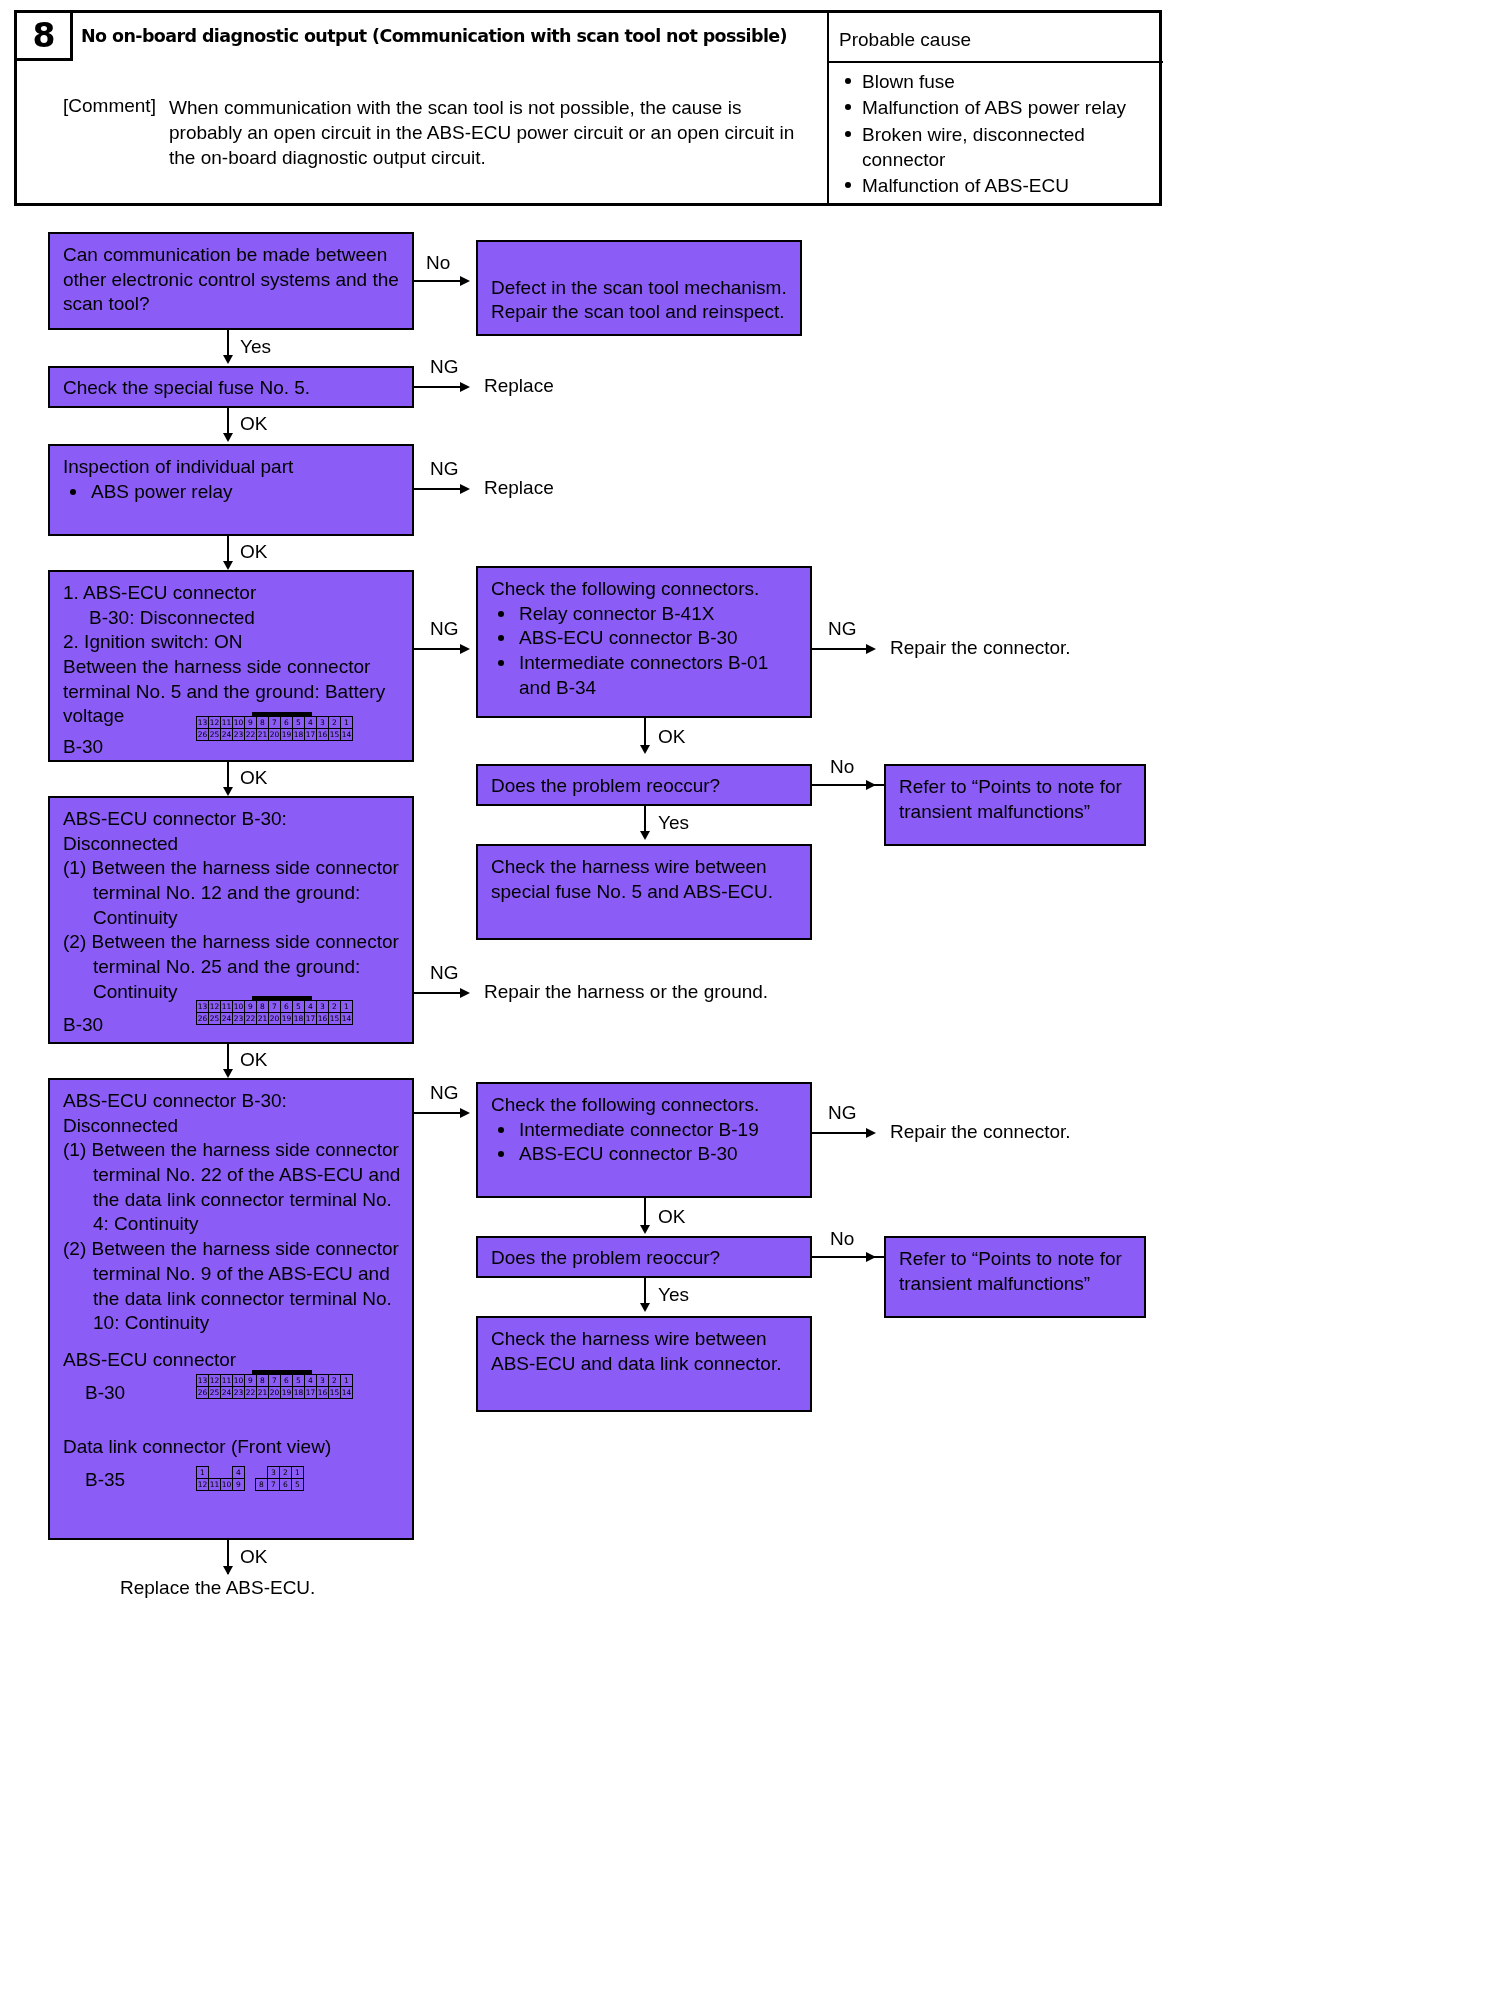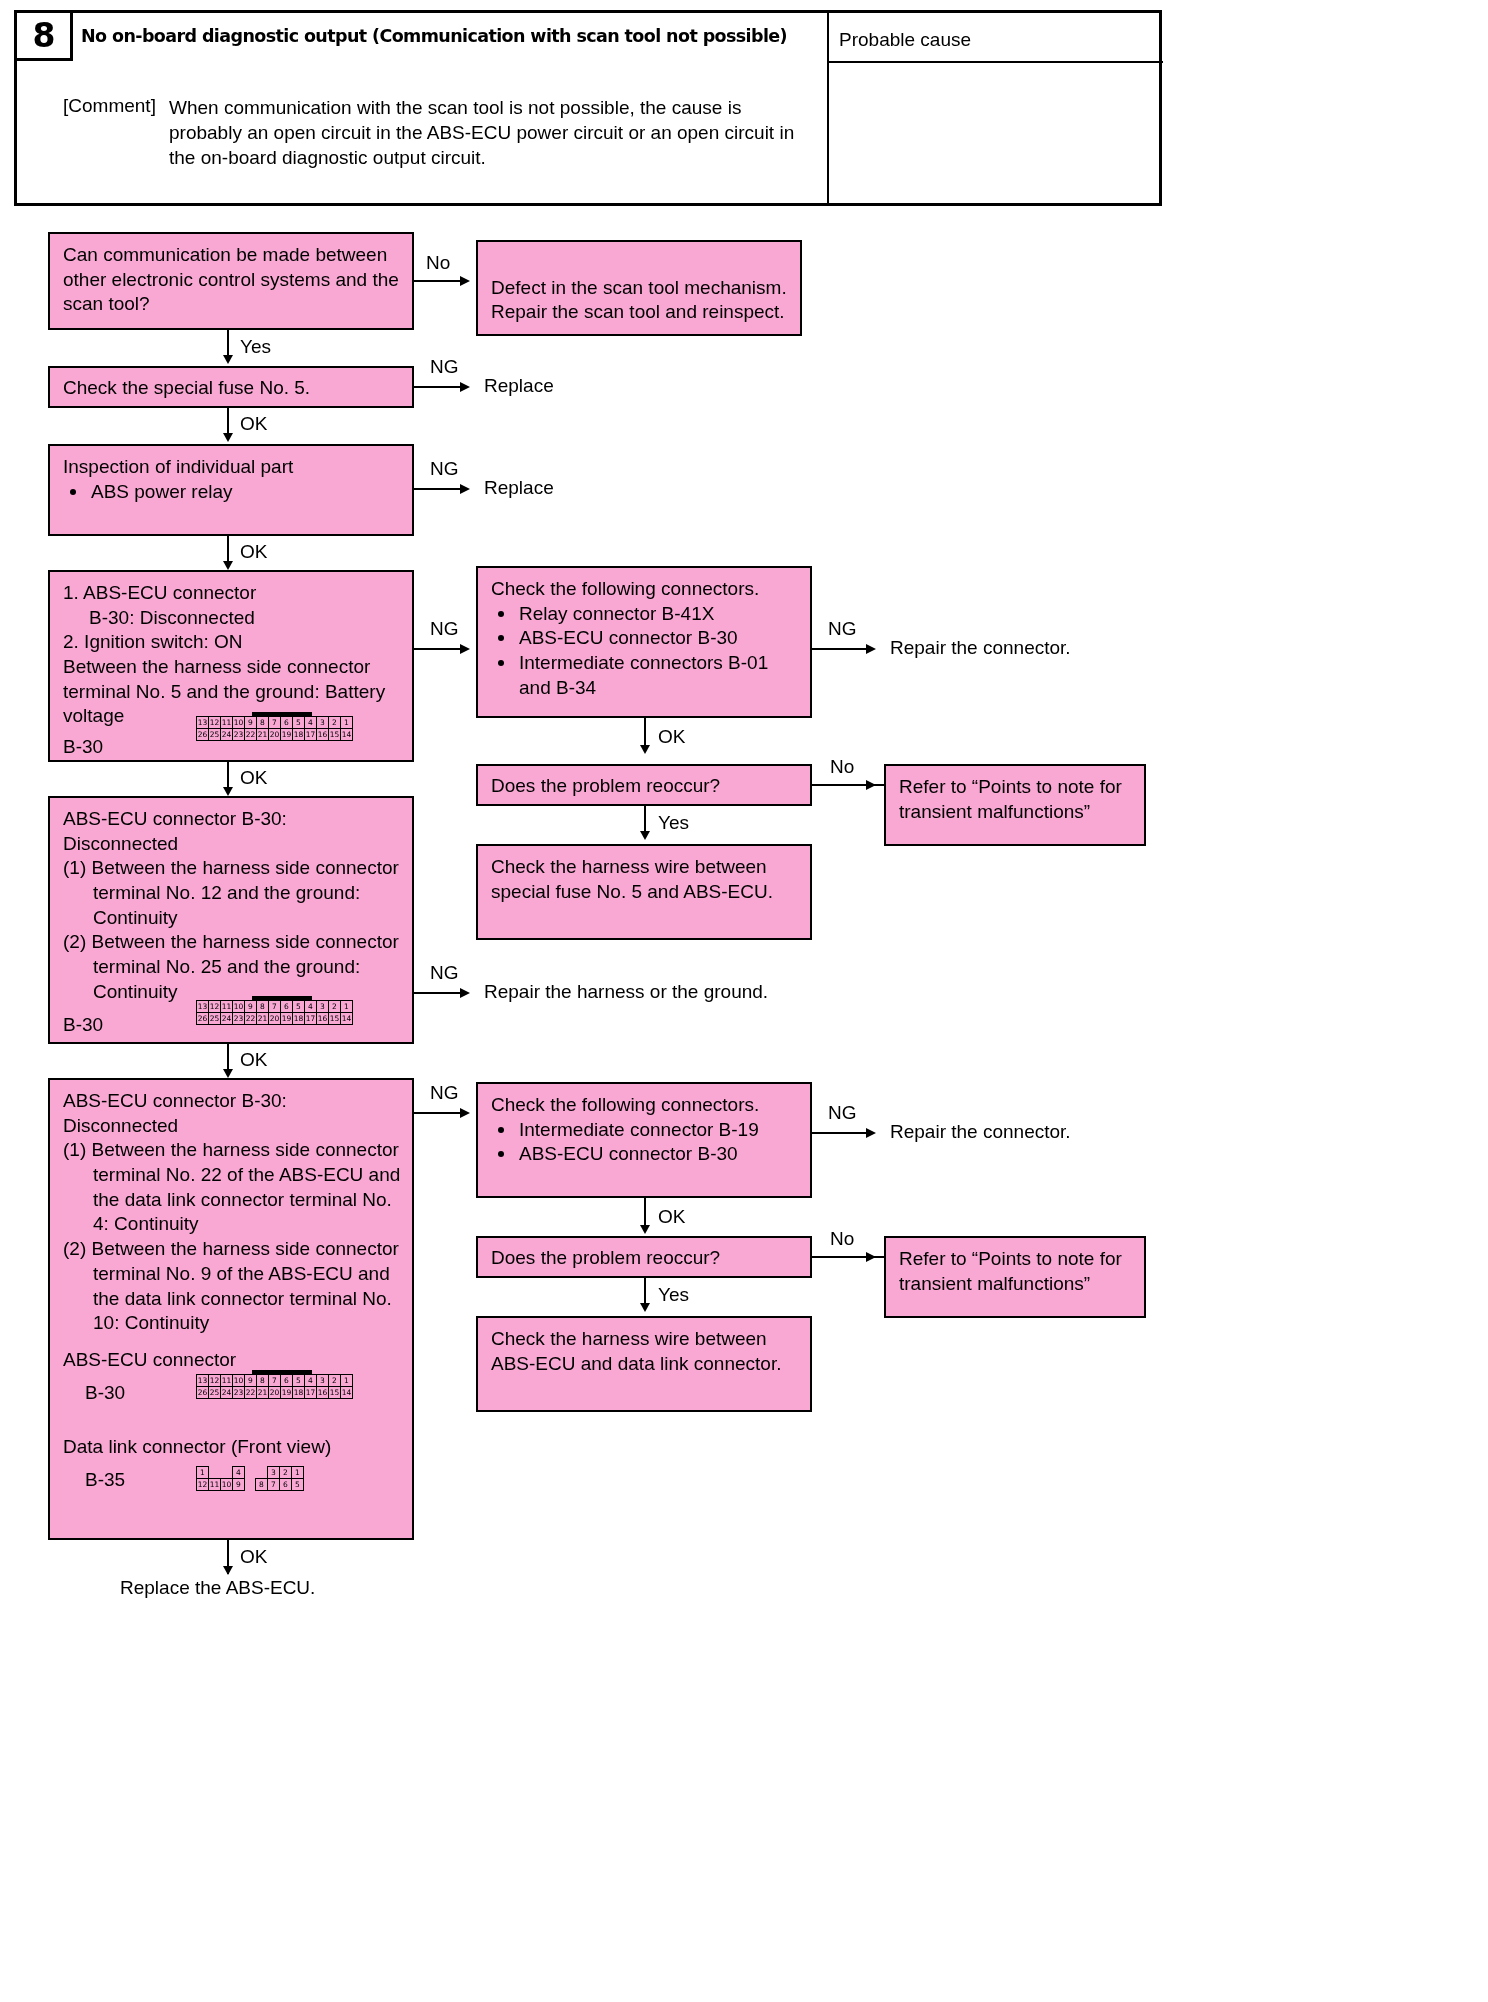--- a/index.html
+++ b/index.html
@@ -26,21 +26,21 @@
   .hdr-cause-rule{position:absolute;left:810px;top:48px;width:336px;height:2px;background:#000;}
   .cmt-label{position:absolute;left:14px;top:82px;font-size:19px;margin-left:32px;}
   .cmt-body{position:absolute;left:152px;top:82px;width:650px;font-size:19px;line-height:1.32;}
   .cause-list{position:absolute;left:826px;top:56px;width:318px;font-size:19px;line-height:1.33;}
   .cause-list li{list-style:none;position:relative;padding-left:19px;margin:0 0 1px 0;}
   .cause-list li:before{content:"";position:absolute;left:2px;top:9px;width:6px;height:6px;
        background:#000;border-radius:50%;}
   .cause-list ul{margin:0;padding:0;}
 
   
-  .box{position:absolute;border:2px solid #000;box-sizing:border-box;background:#f9a8d4;
+  .box{position:absolute;border:2px solid #000;box-sizing:border-box;background:#8b5cf6;
        font-size:19px;line-height:1.30;padding:9px 10px 6px 13px;}
   .plain{position:absolute;font-size:19px;line-height:1.30;}
   .lbl{position:absolute;font-size:19px;text-align:center;}
   .vline{position:absolute;width:2px;background:#000;}
   .hline{position:absolute;height:2px;background:#000;}
   .arrow-d{position:absolute;width:0;height:0;border-left:5px solid transparent;
        border-right:5px solid transparent;border-top:9px solid #000;}
   .arrow-r{position:absolute;width:0;height:0;border-top:5px solid transparent;
        border-bottom:5px solid transparent;border-left:10px solid #000;}
 
@@ -66,20 +66,28 @@
   <div class="hdr">
     <div class="hdr-numcell">
       <span class="hdr-num">8</span>
     </div>
     <div class="hdr-title">No on-board diagnostic output (Communication with scan tool not possible)</div>
     <div class="hdr-vrule"></div>
     <div class="hdr-cause-label">Probable cause</div>
     <div class="hdr-cause-rule"></div>
     <div class="cmt-label">[Comment]</div>
     <div class="cmt-body">When communication with the scan tool is not possible, the cause is probably an open circuit in the ABS-ECU power circuit or an open circuit in the on-board diagnostic output circuit.</div>
+    <div class="cause-list">
+      <ul>
+        <li>Blown fuse</li>
+        <li>Malfunction of ABS power relay</li>
+        <li>Broken wire, disconnected connector</li>
+        <li>Malfunction of ABS-ECU</li>
+      </ul>
+    </div>
   </div>
 
   <div class="box" style="left:48px;top:232px;width:366px;height:98px;">
     <span>Can communication be made between other electronic control systems and the scan tool?</span>
   </div>
   <div class="hline" style="left:414px;top:280px;width:52px;"></div>
   <div class="arrow-r" style="left:460px;top:276px;"></div>
   <div class="lbl" style="left:426px;top:252px;">No</div>
 
   <div class="box" style="left:476px;top:240px;width:326px;height:96px;white-space:pre-line;">

